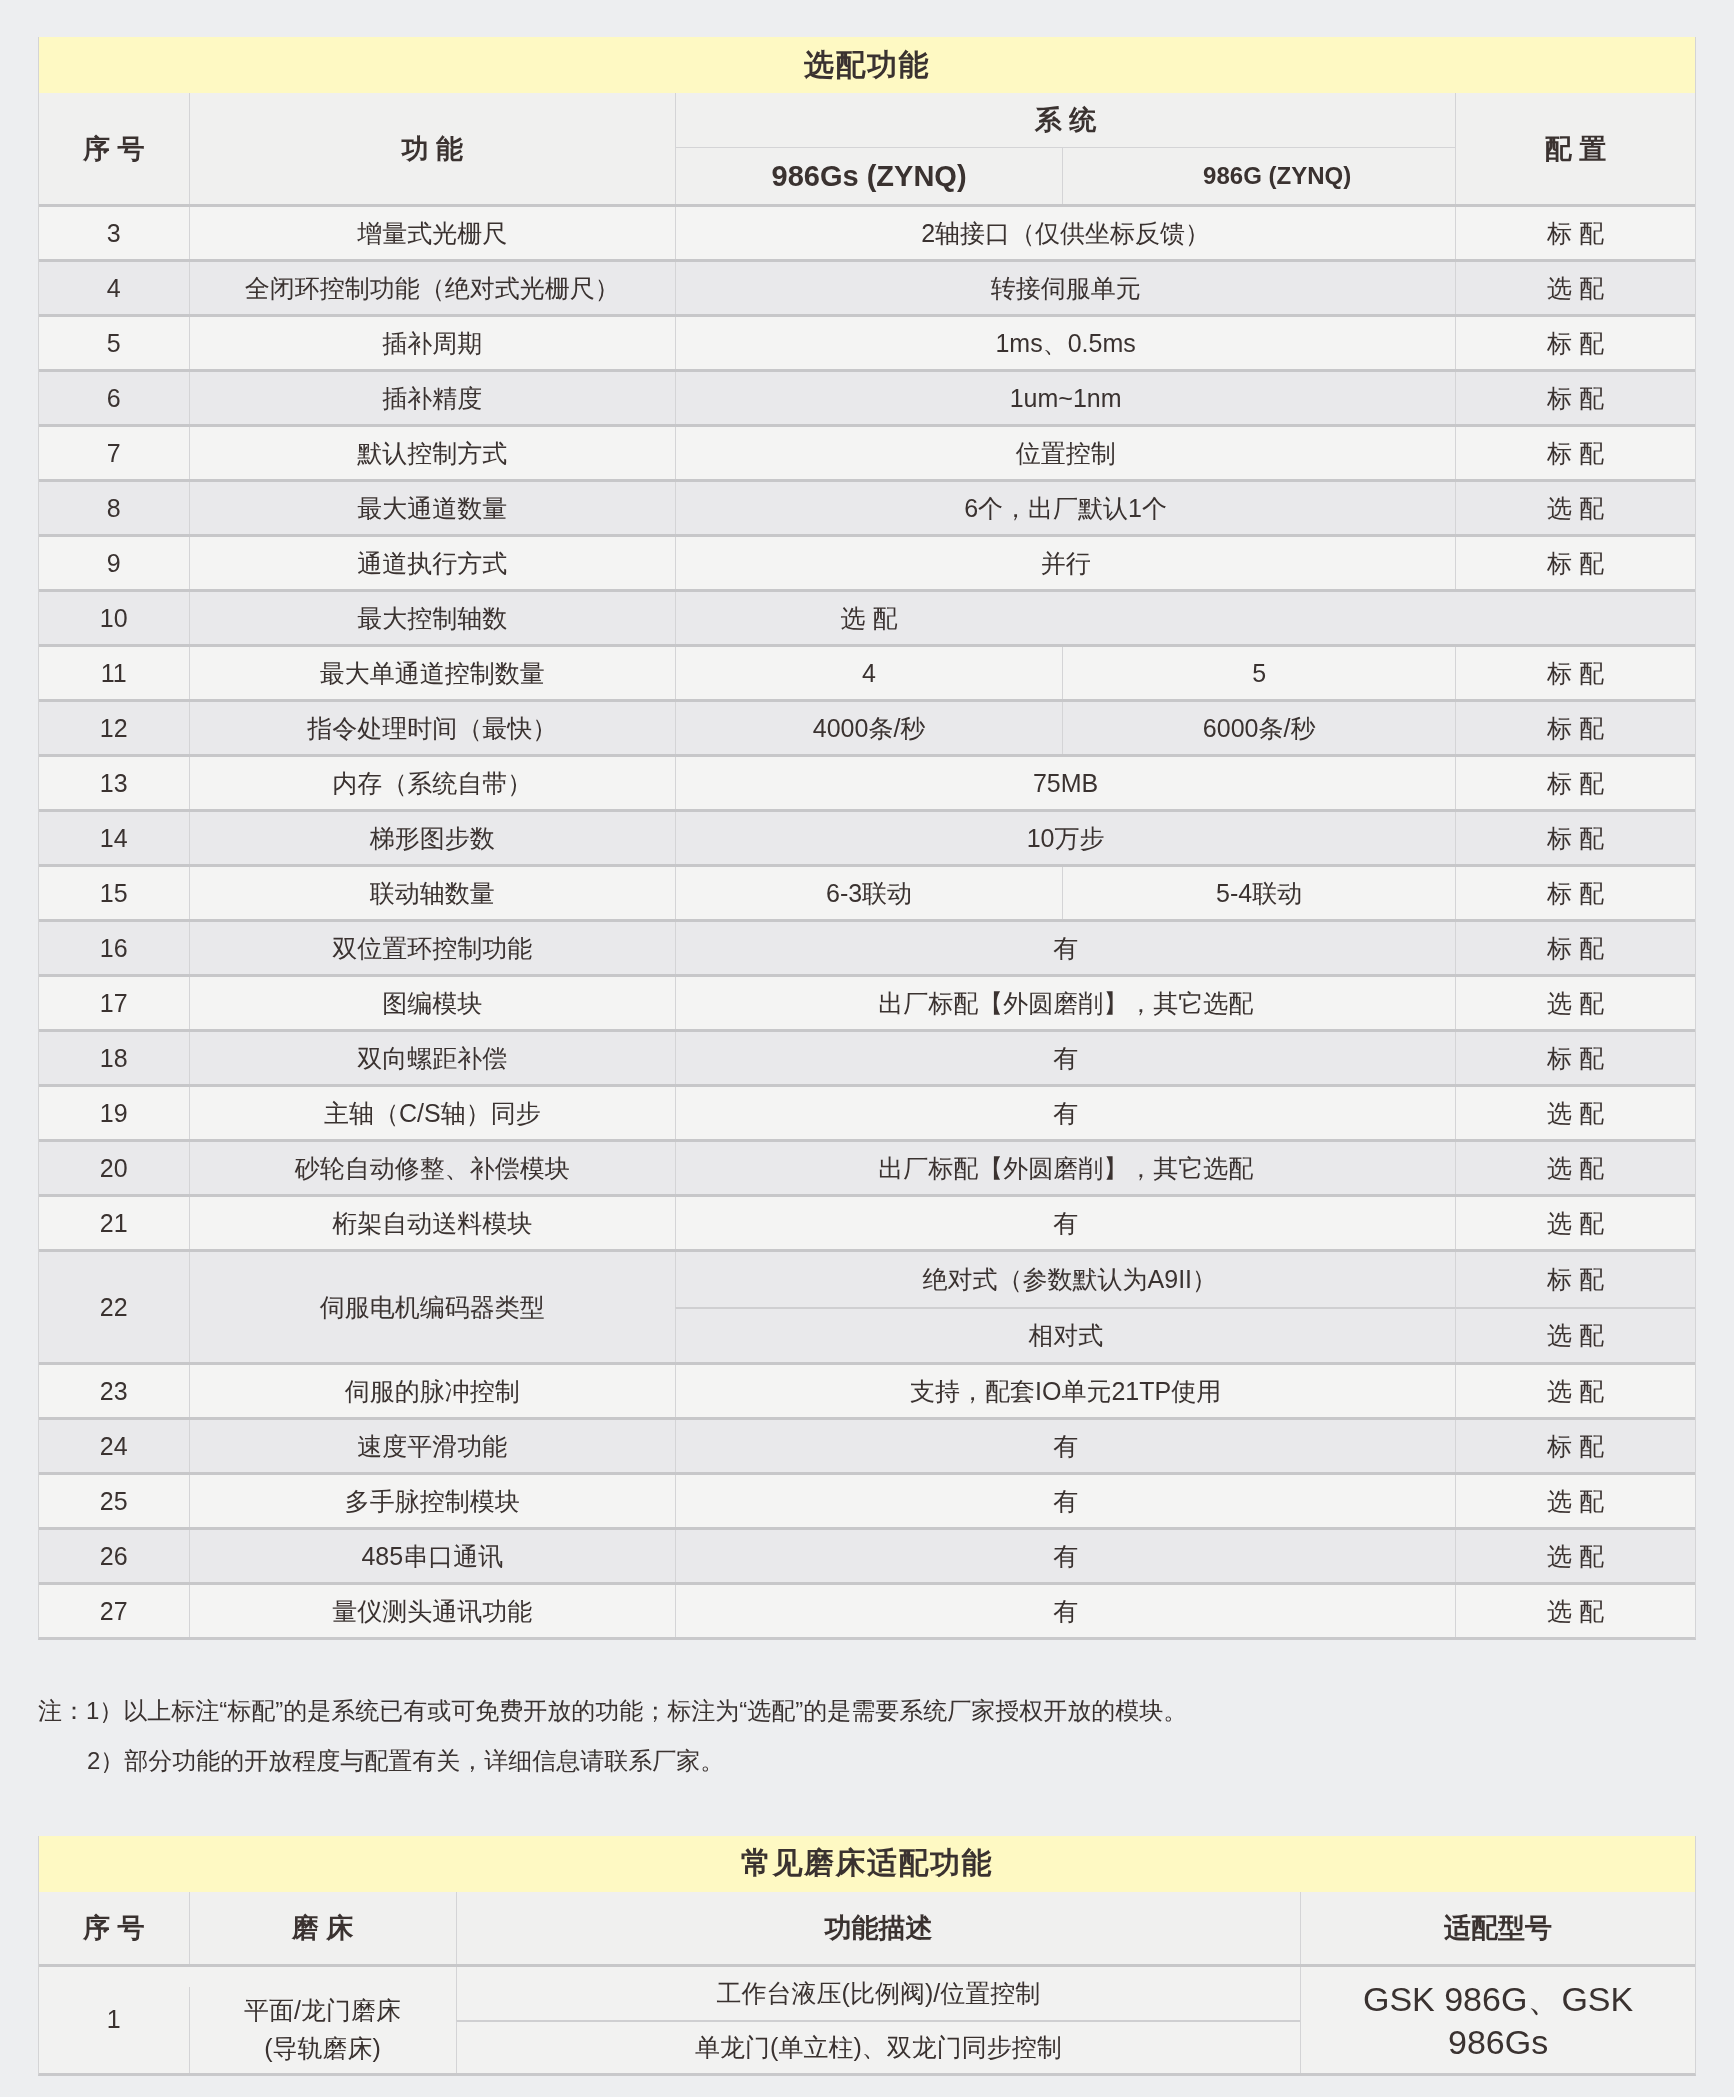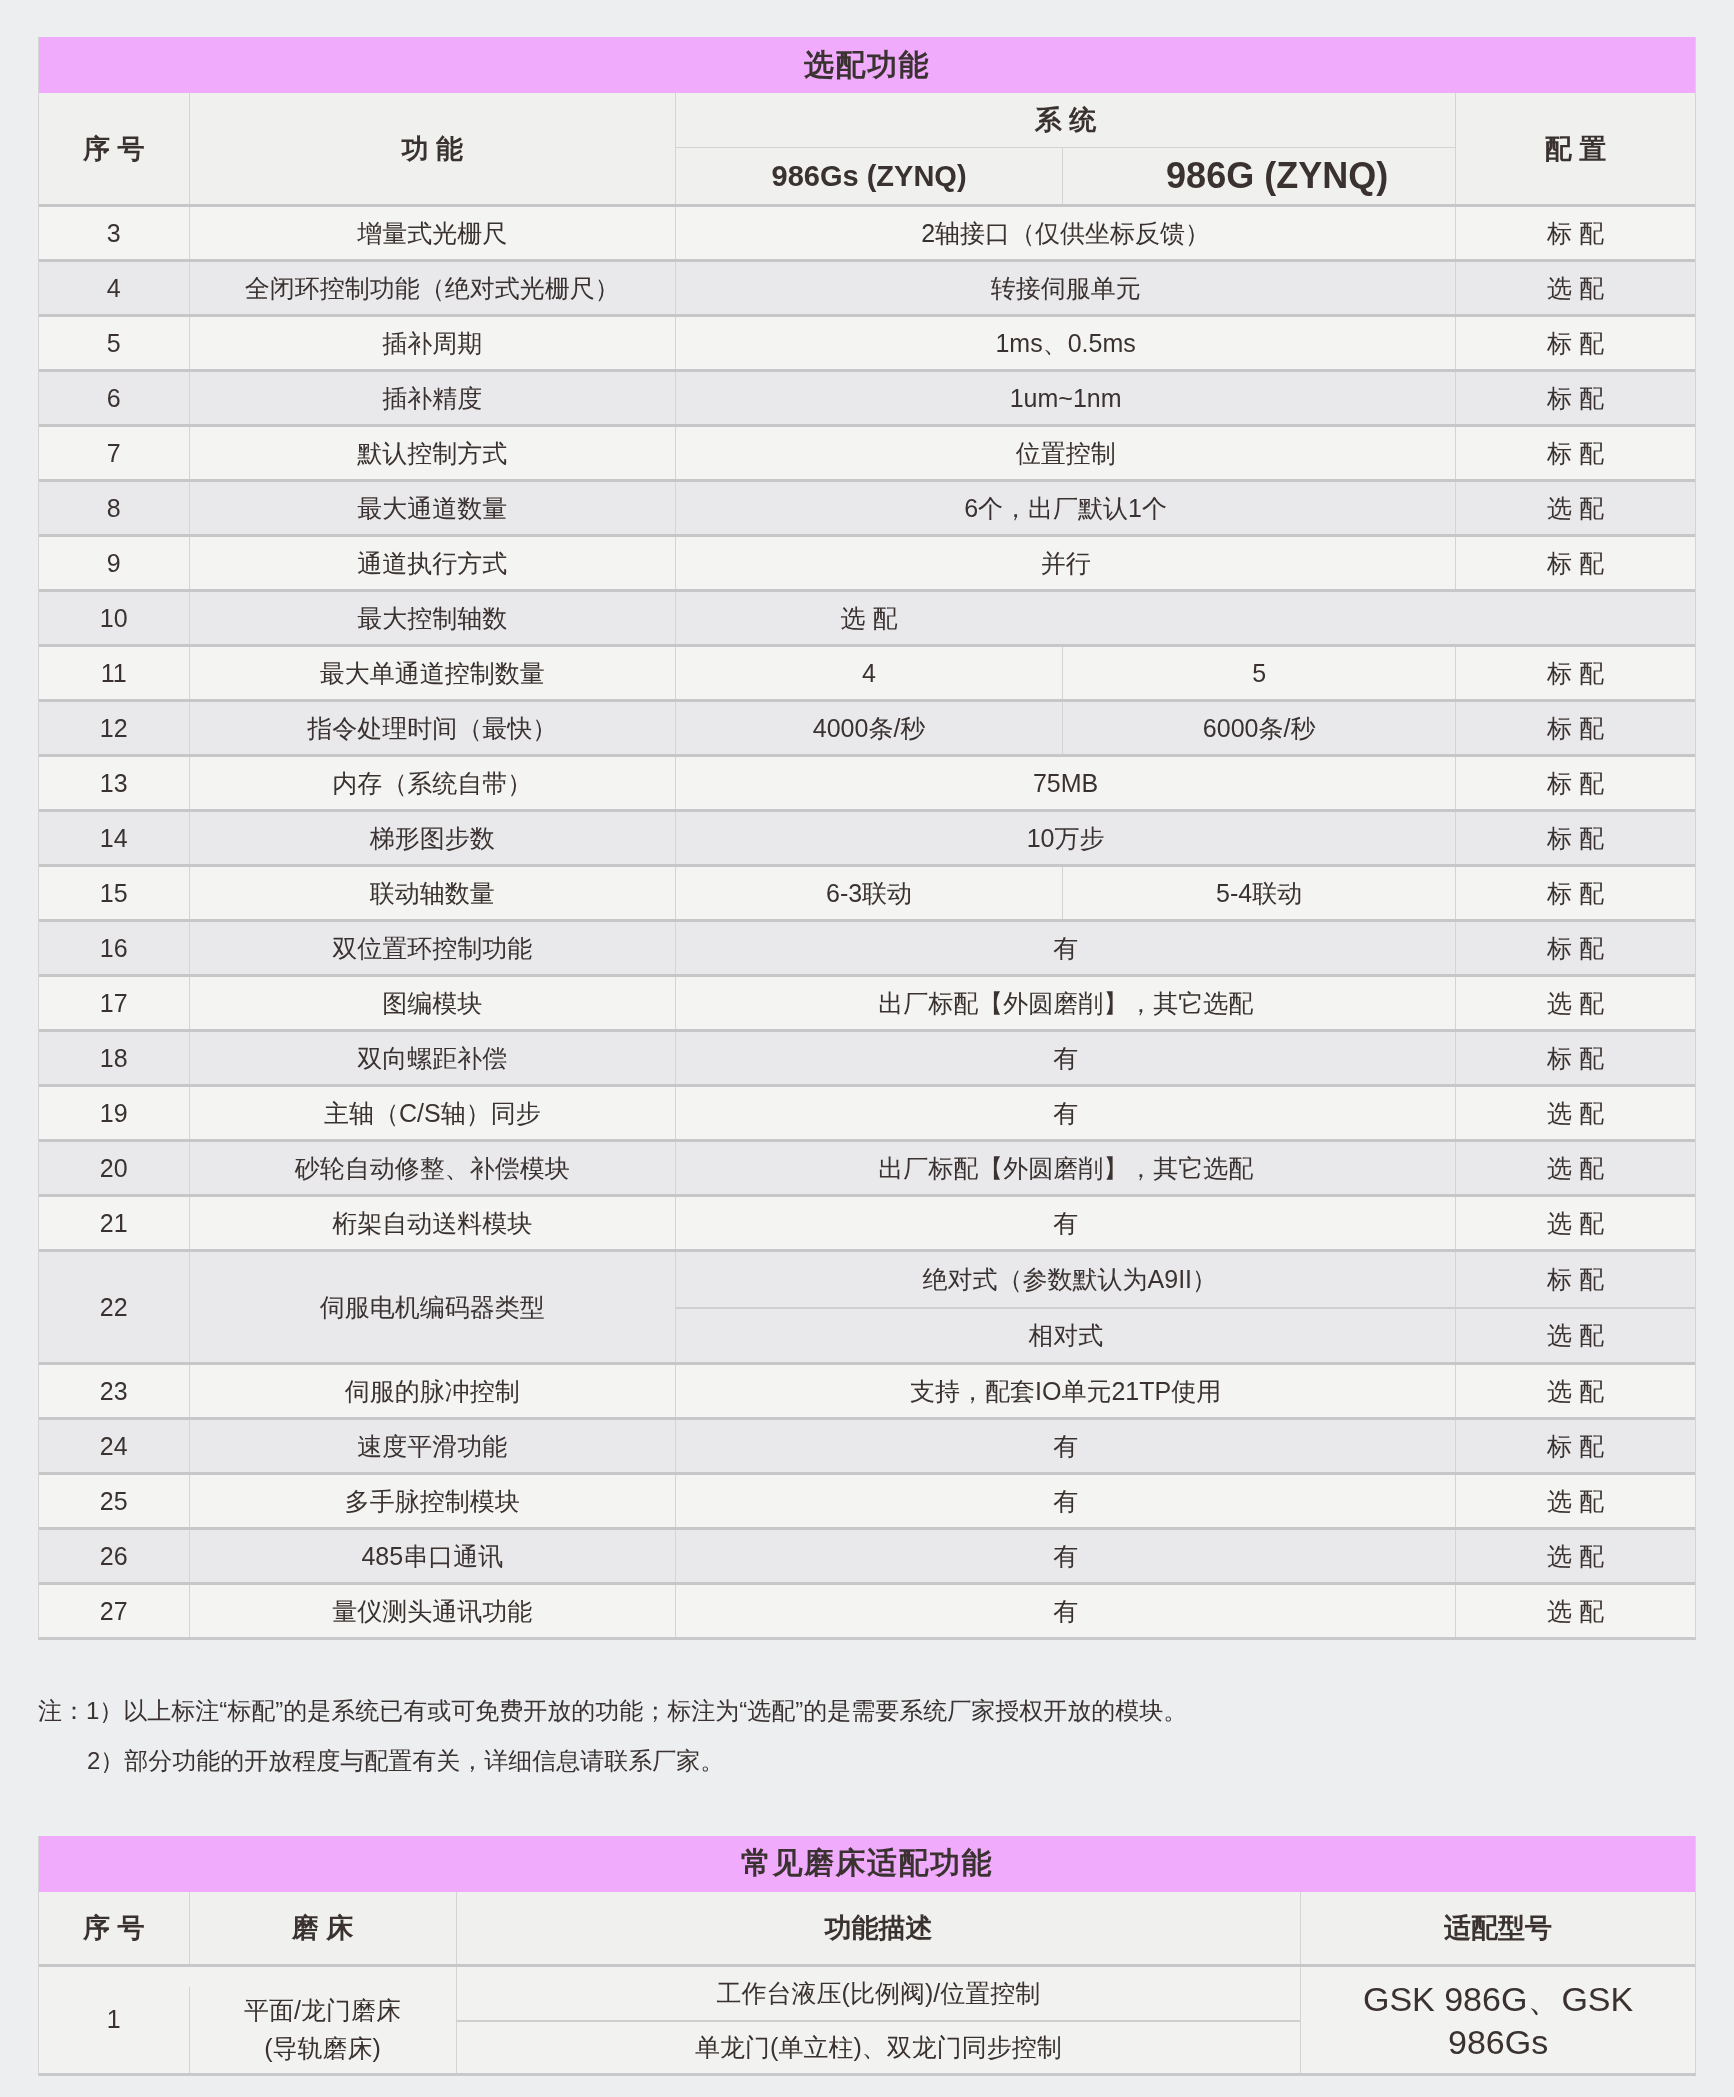--- a/index.html
+++ b/index.html
@@ -10,35 +10,35 @@
     color: #3a3230;
   }
   .wrap { width: 1658px; margin: 0 auto; padding-top: 37px; }
 
   .tbl {
     border-left: 1.5px solid #d4d4d6;
     border-right: 1.5px solid #d4d4d6;
     border-bottom: 3.8px solid #c9c9cb;
   }
   .titlebar {
-    height: 56px; background: #f0abfc;
+    height: 56px; background: #fef9c3;
     display: flex; align-items: center; justify-content: center;
     font-size: 30px; font-weight: 700; letter-spacing: 1.5px;
   }
 
   
   .t1grid { display: grid; grid-template-columns: 9.03% 29.38% 23.37% 23.74% 14.48%; }
   .t1head { grid-template-rows: 55px 56px; background: #f0f0ef; }
   .hcell { display: flex; align-items: center; justify-content: center;
            font-size: 27px; font-weight: 700; text-align: center; }
   .h-no   { grid-column: 1; grid-row: 1 / 3; }
   .h-func { grid-column: 2; grid-row: 1 / 3; }
   .h-sys  { grid-column: 3 / 5; grid-row: 1; border-bottom: 1.5px solid #d4d4d6; }
   .h-sys1 { grid-column: 3; grid-row: 2; font-size: 29px; }
-  .h-sys2 { grid-column: 4; grid-row: 2; font-size: 36px; padding-left: 36px; }
+  .h-sys2 { grid-column: 4; grid-row: 2; font-size: 24px; padding-left: 36px; }
   .h-cfg  { grid-column: 5; grid-row: 1 / 3; }
 
   .t1row { min-height: 55px; background: #f4f4f3; border-top: 3px solid #c7c7c9; }
   .t1row.dark { background: #e9e9eb; }
   .cell { display: flex; align-items: center; justify-content: center;
           font-size: 25px; text-align: center; padding: 3px 7.6px; }
   .bl { border-left: 1.5px solid #d4d4d6; }
   .val2 { grid-column: 3 / 5; }
 
   .t1row.double { grid-template-rows: 55px 55px; }

